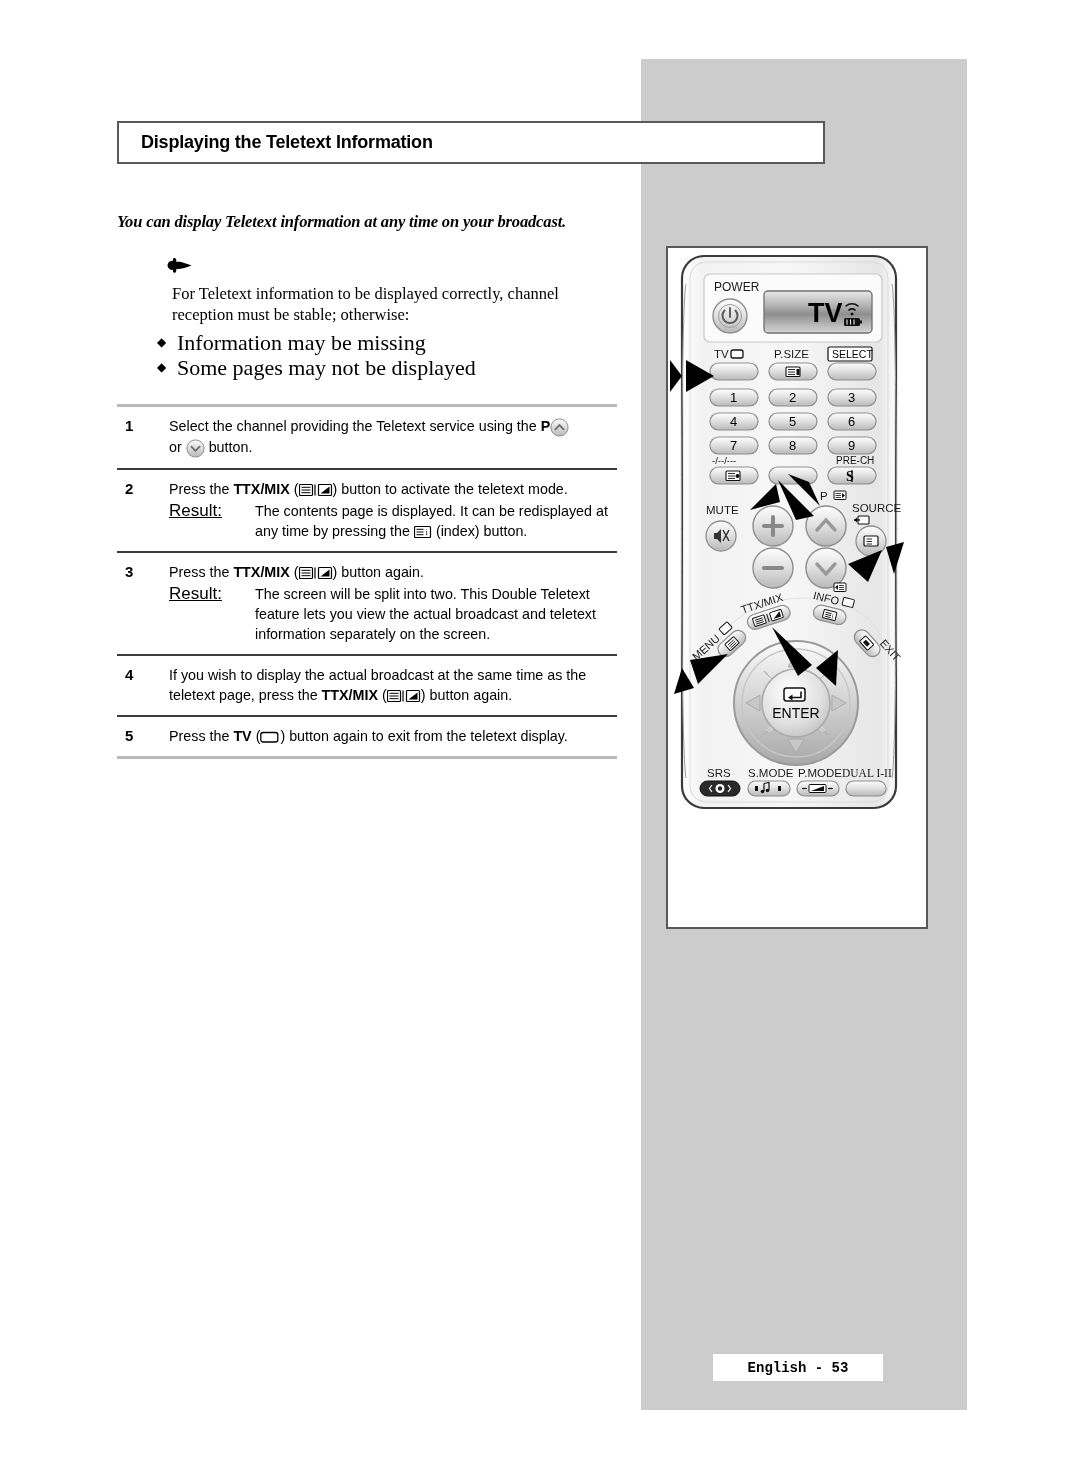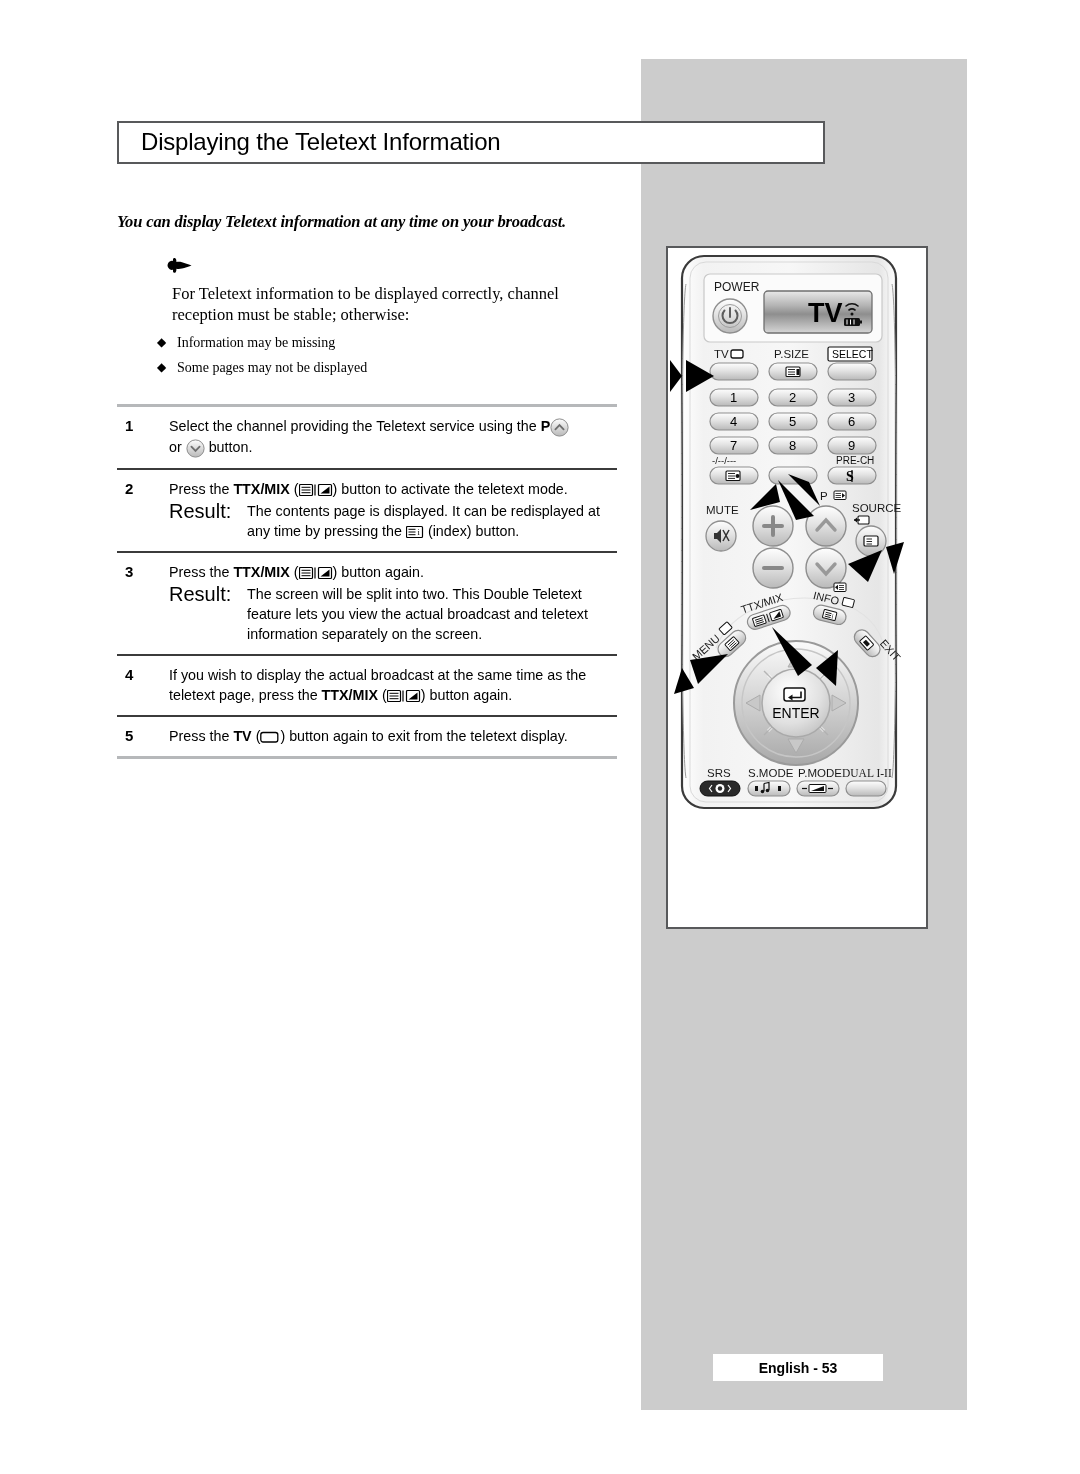--- a/index.html
+++ b/index.html
@@ -36,22 +36,22 @@
     border: 2px solid #58595b;
     box-sizing: border-box;
     z-index: 5;
   }
   .title-text {
     position: absolute;
     left: 22px;
     top: 50%;
     transform: translateY(-52%);
     font-family: "Liberation Sans", sans-serif;
-    font-weight: normal;
-    font-size: 24px;
+    font-weight: bold;
+    font-size: 18px;
     letter-spacing: -0.2px;
     color: #000000;
     white-space: nowrap;
   }
 
   
   .content {
     position: absolute;
     left: 117px;
     top: 212px;
@@ -96,21 +96,21 @@
     margin-bottom: 4px;
   }
   .diamond {
     flex: 0 0 20px;
     font-size: 12px;
     line-height: 21px;
     color: #000;
   }
   .bullet-text {
     font-family: "Liberation Serif", serif;
-    font-size: 14px;
+    font-size: 22px;
     line-height: 21px;
   }
 
   
   .steps {
     margin-top: 26px;
     width: 500px;
   }
   .hr-light {
     height: 3px;
@@ -143,27 +143,29 @@
     line-height: 20px;
     color: #000;
   }
   .step-body b { font-weight: bold; }
   .result-row {
     display: flex;
     margin-top: 2px;
   }
   .result-label {
     flex: 0 0 78px;
-    font-size: 20px;
+    text-decoration: underline;
+    font-size: 17px;
     line-height: 20px;
   }
   .result-text {
     flex: 1;
     font-size: 14.3px;
     line-height: 20px;
+    margin-left: 8px;
   }
 
   
   .ico {
     display: inline-block;
     vertical-align: -3px;
   }
   .ttx-ico {
     width: 34px; height: 14px;
   }
@@ -193,21 +195,21 @@
     left: 713px;
     top: 1354px;
     width: 170px;
     height: 27px;
     background: #ffffff;
     display: flex;
     align-items: center;
     justify-content: center;
   }
   .footer-text {
-    font-family: Liberation Sans, sans-serif;
+    font-family: Liberation Mono, monospace;
     font-weight: bold;
     font-size: 14px;
     color: #000;
   }
 </style>
 </head>
 <body>
 
 <div class="gray-panel"></div>
 

